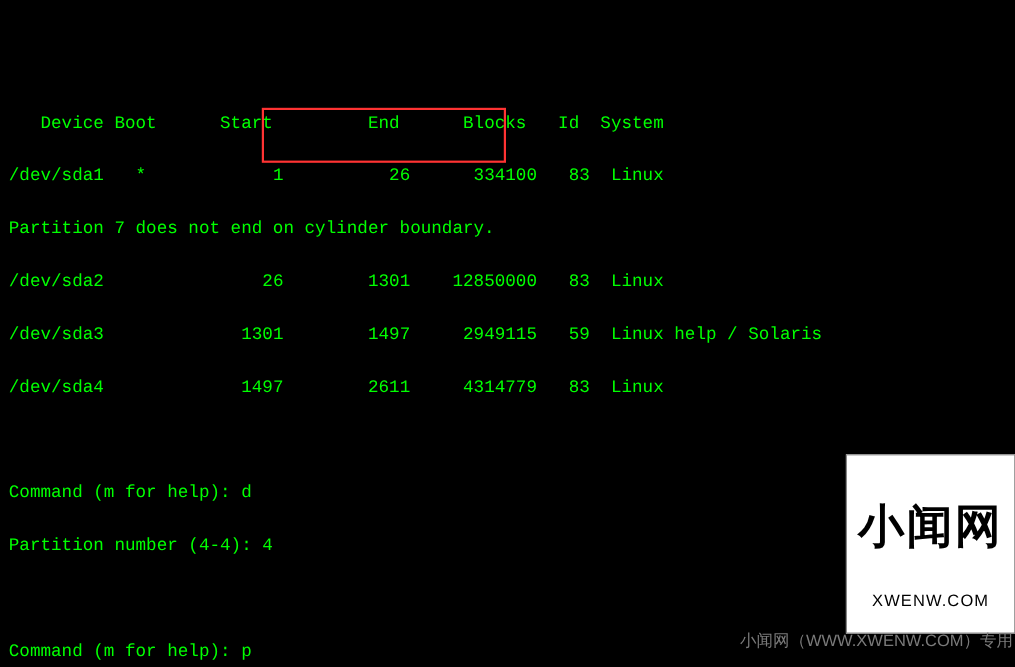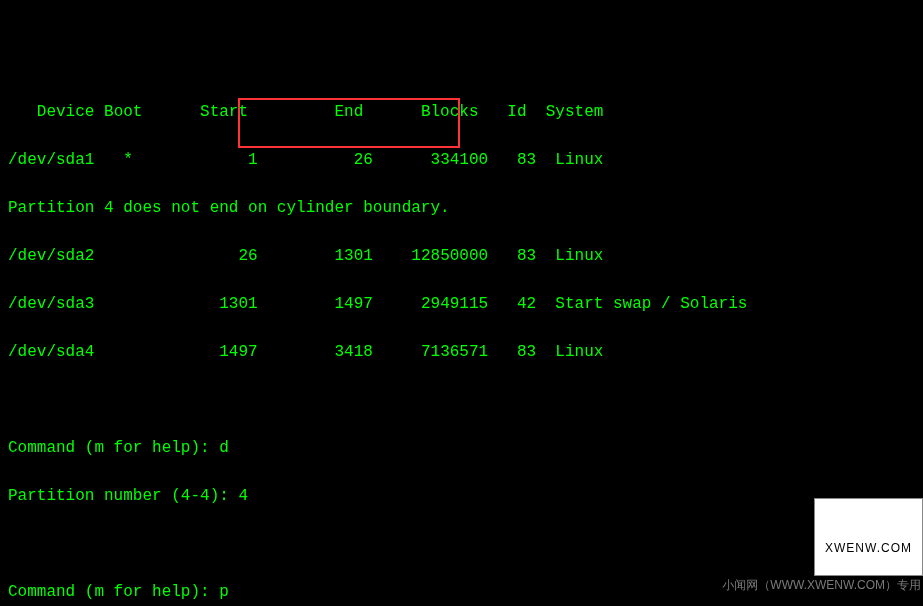--- a/index.html
+++ b/index.html
@@ -34,44 +34,44 @@
       font-family: sans-serif;
       border: 1px solid #888;
       line-height: 1.1;
     }
     .watermark .big {
       font-size: 42px;
       font-weight: 900;
       letter-spacing: 2px;
     }
     .watermark .small {
-      font-size: 12px;
+      font-size: 15px;
       letter-spacing: 1px;
       margin-top: 2px;
     }
     .footer-note {
       position: absolute;
       right: 2px;
       bottom: 12px;
-      font-size: 12px;
+      font-size: 15px;
       color: #7a7a7a;
       font-family: sans-serif;
     }
   </style>
 </head>
 <body>
 
 
 
 <span class="line"><span>   Device</span> <span>Boot</span> <span>     Start</span> <span>        End</span> <span>     Blocks</span> <span>  Id</span> <span> System</span></span>
 <span class="line"><span>/dev/sda1</span> <span>  *  </span> <span>         1</span> <span>         26</span> <span>     334100</span> <span>  83</span> <span> Linux</span></span>
-<span class="line">Partition 4 does not end on cylinder boundary.</span>
+<span class="line">Partition 7 does not end on cylinder boundary.</span>
 <span class="line"><span>/dev/sda2</span> <span>     </span> <span>        26</span> <span>       1301</span> <span>   12850000</span> <span>  83</span> <span> Linux</span></span>
-<span class="line"><span>/dev/sda3</span> <span>     </span> <span>      1301</span> <span>       1497</span> <span>    2949115</span> <span>  42</span> <span> Start swap / Solaris</span></span>
-<span class="line"><span>/dev/sda4</span> <span>     </span> <span>      1497</span> <span>       3418</span> <span>    7136571</span> <span>  83</span> <span> Linux</span></span>
+<span class="line"><span>/dev/sda3</span> <span>     </span> <span>      1301</span> <span>       1497</span> <span>    2949115</span> <span>  59</span> <span> Linux help / Solaris</span></span>
+<span class="line"><span>/dev/sda4</span> <span>     </span> <span>      1497</span> <span>       2611</span> <span>    4314779</span> <span>  83</span> <span> Linux</span></span>
 <span class="line"> </span>
 <span class="line"><span>Command (m for help): </span><span>d</span></span>
 <span class="line"><span>Partition number (4-4): </span><span>4</span></span>
 <span class="line"> </span>
 <span class="line"><span>Command (m for help): </span><span>p</span></span>
 
 
 
 
 
@@ -80,18 +80,19 @@
 
 
 
 
 
 
 
 <div class="redbox" id="hlbox" style="left: 238px; top: 98px; width: 222px; height: 50px;"></div>
 
 <div class="watermark">
+  <div class="big">小闻网</div>
   <div class="small">XWENW.COM</div>
 </div>
 <div class="footer-note">小闻网（WWW.XWENW.COM）专用</div>
 
 
 
 
 </body></html>

